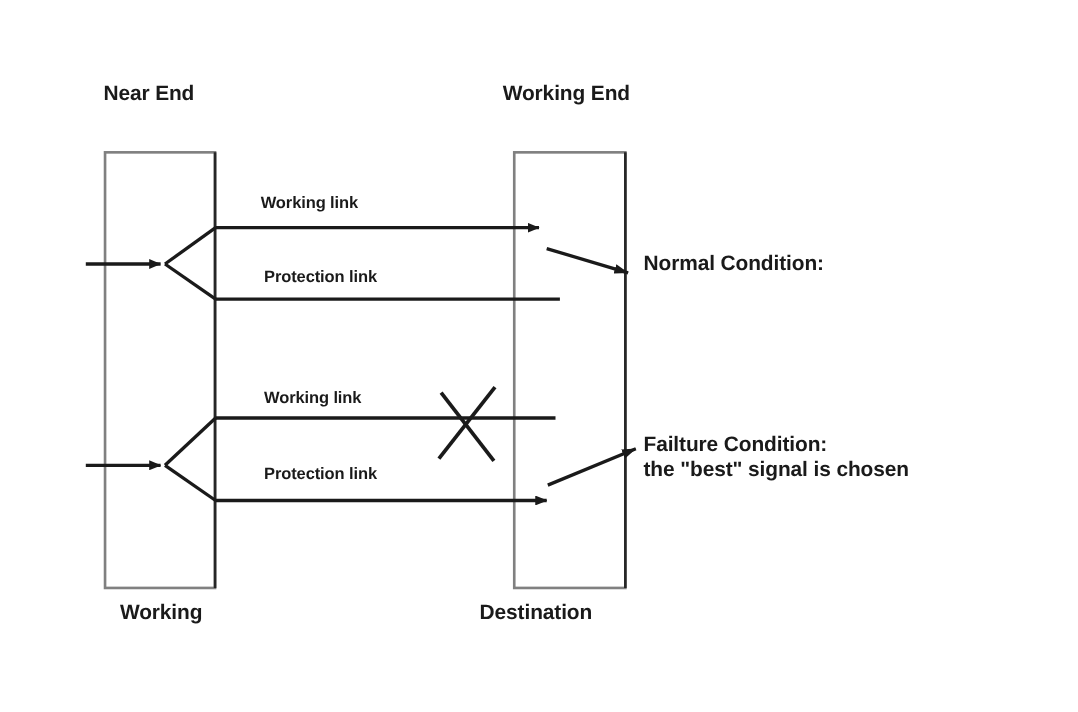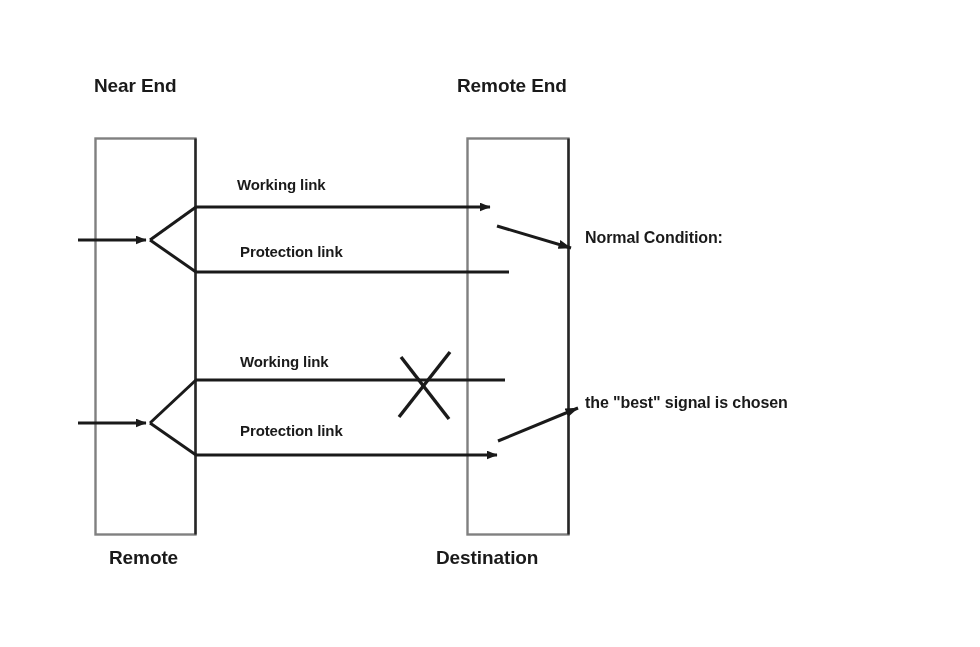--- a/index.html
+++ b/index.html
@@ -32,21 +32,21 @@
     font-family: "Liberation Sans", sans-serif;
     font-weight: bold;
     color: #1a1a1a;
     white-space: nowrap;
     line-height: 1.22;
     letter-spacing: -0.1px;
   }
   .hdr-label   { font-size: 19px; }
   .link-label  { font-size: 15px; }
   .box-label   { font-size: 19px; }
-  .note-label  { font-size: 16px; }
+  .note-label  { font-size: 19px; }
   .note-label .note-line { display: block; }
 </style>
 </head>
 <body>
 
 <div id="diagram-root">
 
   <svg id="diagram-svg" viewBox="0 0 980 647">
     <defs>
       <marker id="arrowFilled" markerWidth="11" markerHeight="9" refX="10.4" refY="4.5" orient="auto" markerUnits="userSpaceOnUse">
@@ -94,32 +94,33 @@
         <line x1="401" y1="357" x2="449" y2="419" stroke="#1a1a1a" stroke-width="3.4"></line>
         <line x1="450" y1="352" x2="399" y2="417" stroke="#1a1a1a" stroke-width="3.4"></line>
       </g>
     </g>
 
     <line x1="497" y1="226" x2="571" y2="248" stroke="#1a1a1a" stroke-width="3" marker-end="url(#arrowSlim)"></line>
     <line x1="498" y1="441" x2="578" y2="408" stroke="#1a1a1a" stroke-width="3" marker-end="url(#arrowSlim)"></line>
   </svg>
 
   <div class="dlabel hdr-label" style="left:94px; top:74px;">Near End</div>
-  <div class="dlabel hdr-label" style="left:457px; top:74px;">Remote End</div>
+  <div class="dlabel hdr-label" style="left:457px; top:74px;">Working End</div>
 
   <div class="dlabel link-label" style="left:237px; top:176px;">Working link</div>
   <div class="dlabel link-label" style="left:240px; top:243px;">Protection link</div>
 
   <div class="dlabel link-label" style="left:240px; top:353px;">Working link</div>
   <div class="dlabel link-label" style="left:240px; top:422px;">Protection link</div>
 
   <div class="dlabel note-label" style="left:585px; top:228px;">
     <span class="note-line">Normal Condition:</span>
   </div>
 
   <div class="dlabel note-label" style="left:585px; top:393px;">
+    <span class="note-line">Failture Condition:</span>
     <span class="note-line">the "best" signal is chosen</span>
   </div>
 
-  <div class="dlabel box-label" style="left:109px; top:546px;">Remote</div>
+  <div class="dlabel box-label" style="left:109px; top:546px;">Working</div>
   <div class="dlabel box-label" style="left:436px; top:546px;">Destination</div>
 
 </div>
 
 </body></html>

